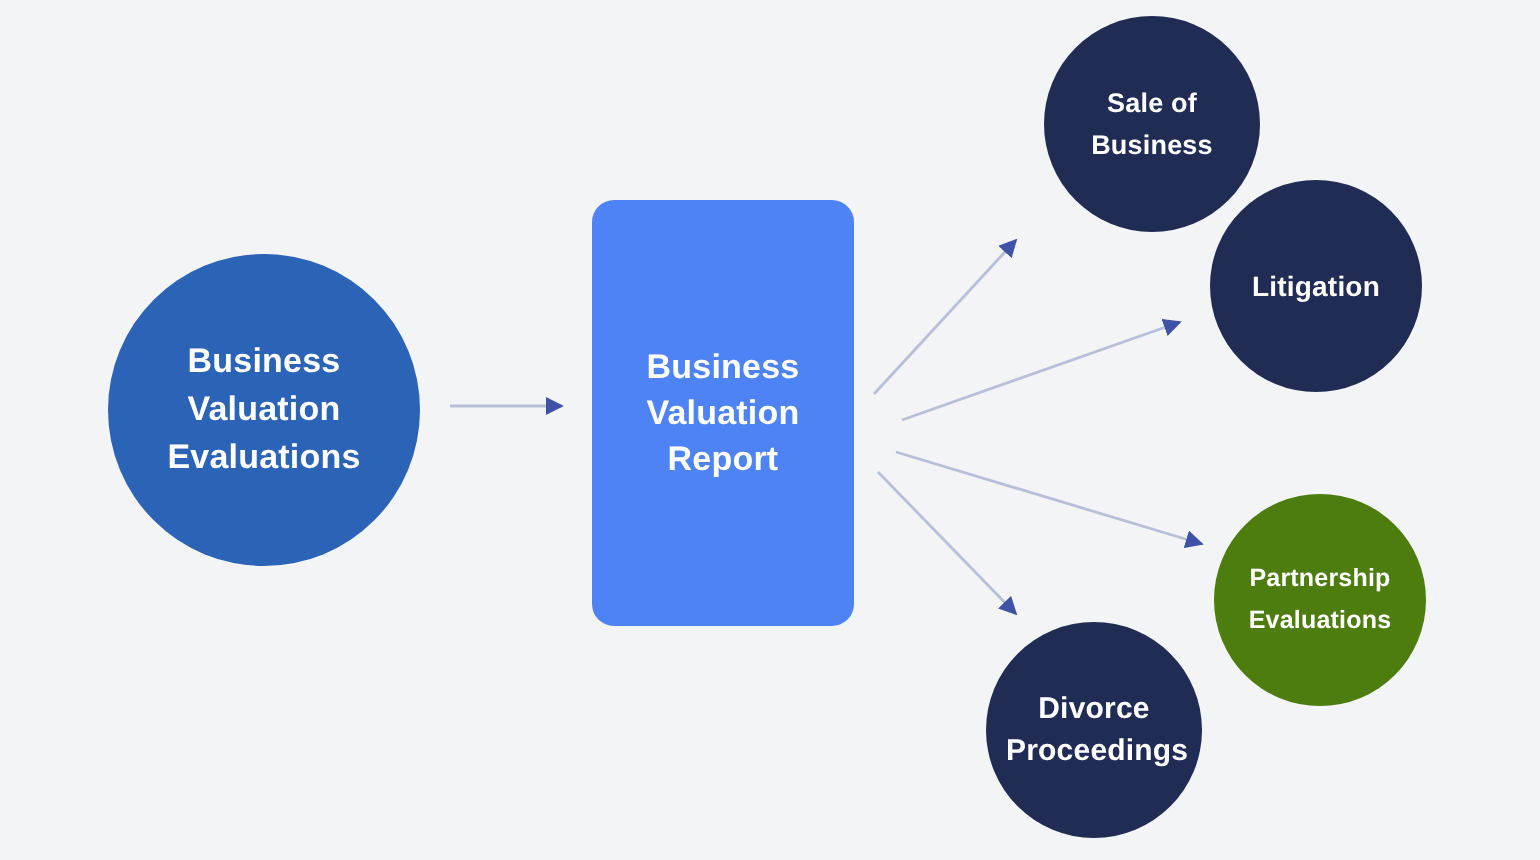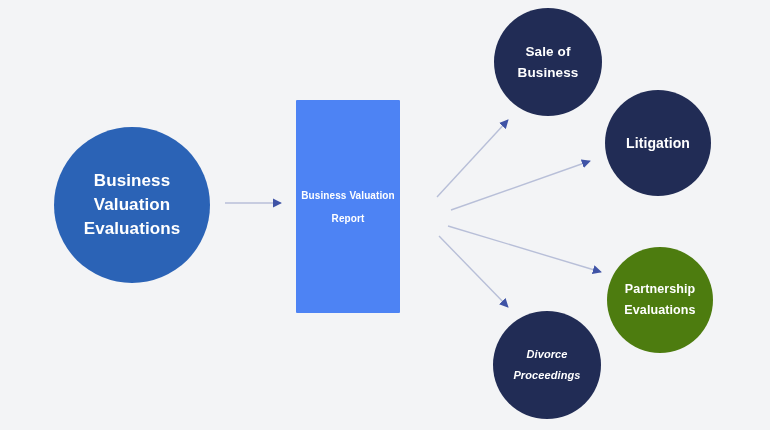--- a/index.html
+++ b/index.html
@@ -31,29 +31,29 @@
   .node-specialist {
     left: 54px; top: 127px;
     width: 156px; height: 156px;
     font-size: 17px; line-height: 24px;
   }
   .node-specialist .label { width: 122px; }
 
   
   .node-report {
     left: 296px; top: 100px;
-    width: 104px; height: 213px;
-    font-size: 10px; line-height: 23px;
-    border-radius: 1px;
+    width: 131px; height: 213px;
+    font-size: 17px; line-height: 23px;
+    border-radius: 11px;
   }
   .node-report .label { width: 96px; }
 
   
   .node-sale {
-    left: 494px; top: 8px;
+    left: 522px; top: 8px;
     width: 108px; height: 108px;
     font-size: 13.5px; line-height: 21px;
   }
   .node-sale .label { width: 72px; }
 
   .node-litigation {
     left: 605px; top: 90px;
     width: 106px; height: 106px;
     font-size: 14px; line-height: 21px;
   }
@@ -62,21 +62,21 @@
   .node-partnership {
     left: 607px; top: 247px;
     width: 106px; height: 106px;
     font-size: 12.5px; line-height: 21px;
   }
   .node-partnership .label { width: 88px; }
 
   .node-divorce {
     left: 493px; top: 311px;
     width: 108px; height: 108px;
-    font-size: 11px; line-height: 21px; font-style: italic;
+    font-size: 15px; line-height: 21px;
   }
   .node-divorce .label { width: 88px; }
 
   .connector-layer {
     position: absolute;
     left: 0; top: 0;
     width: 770px; height: 430px;
     pointer-events: none;
   }
 </style>

